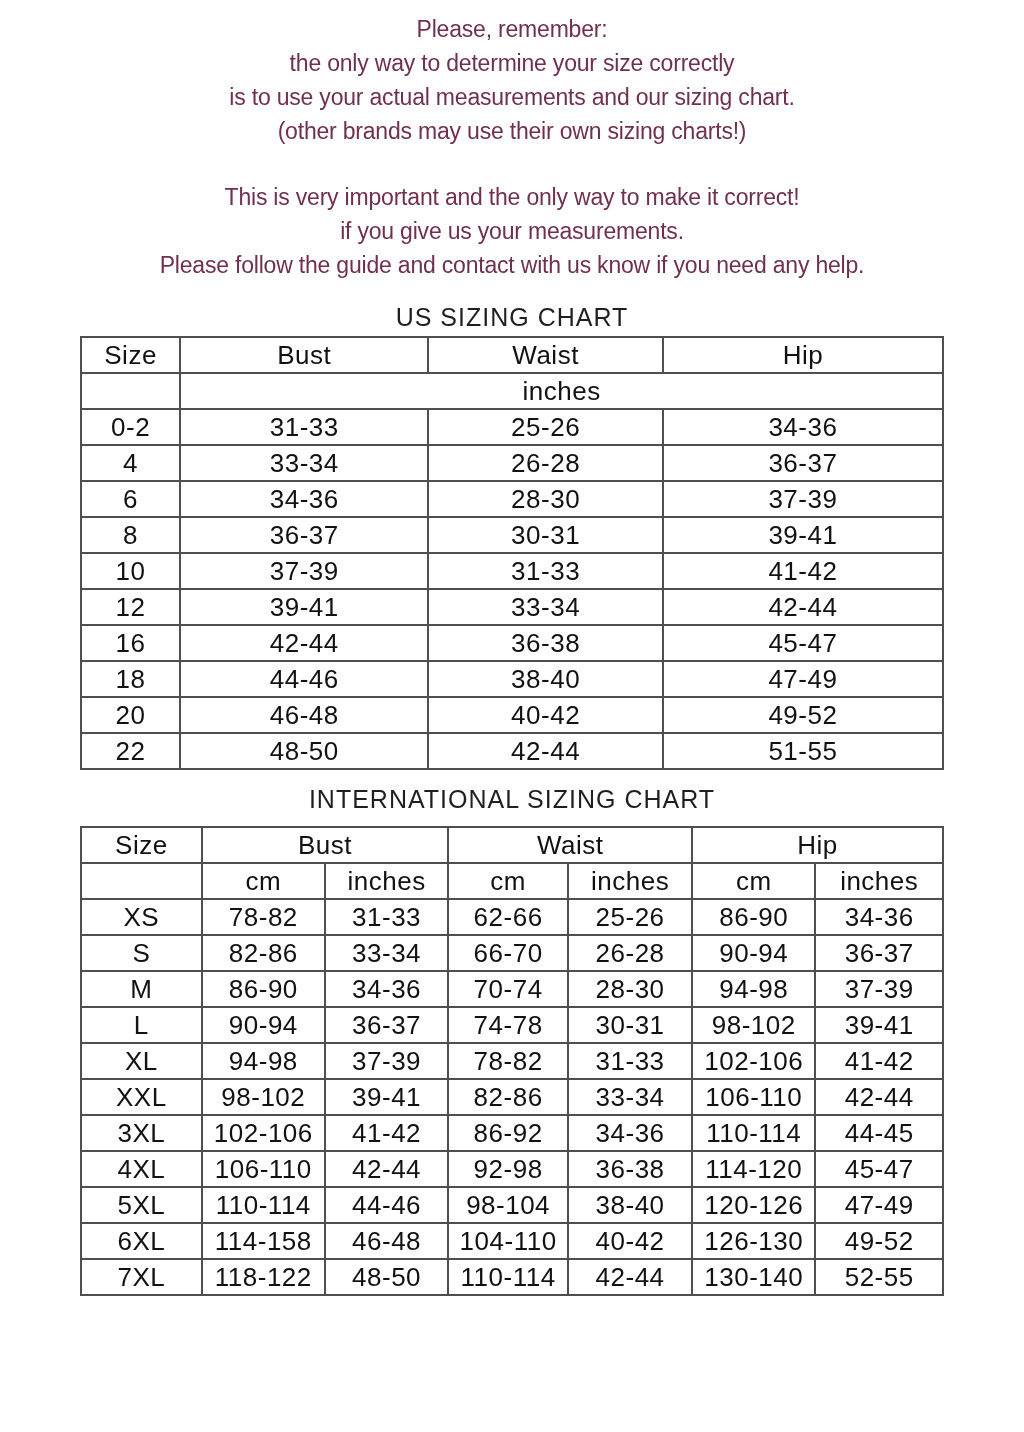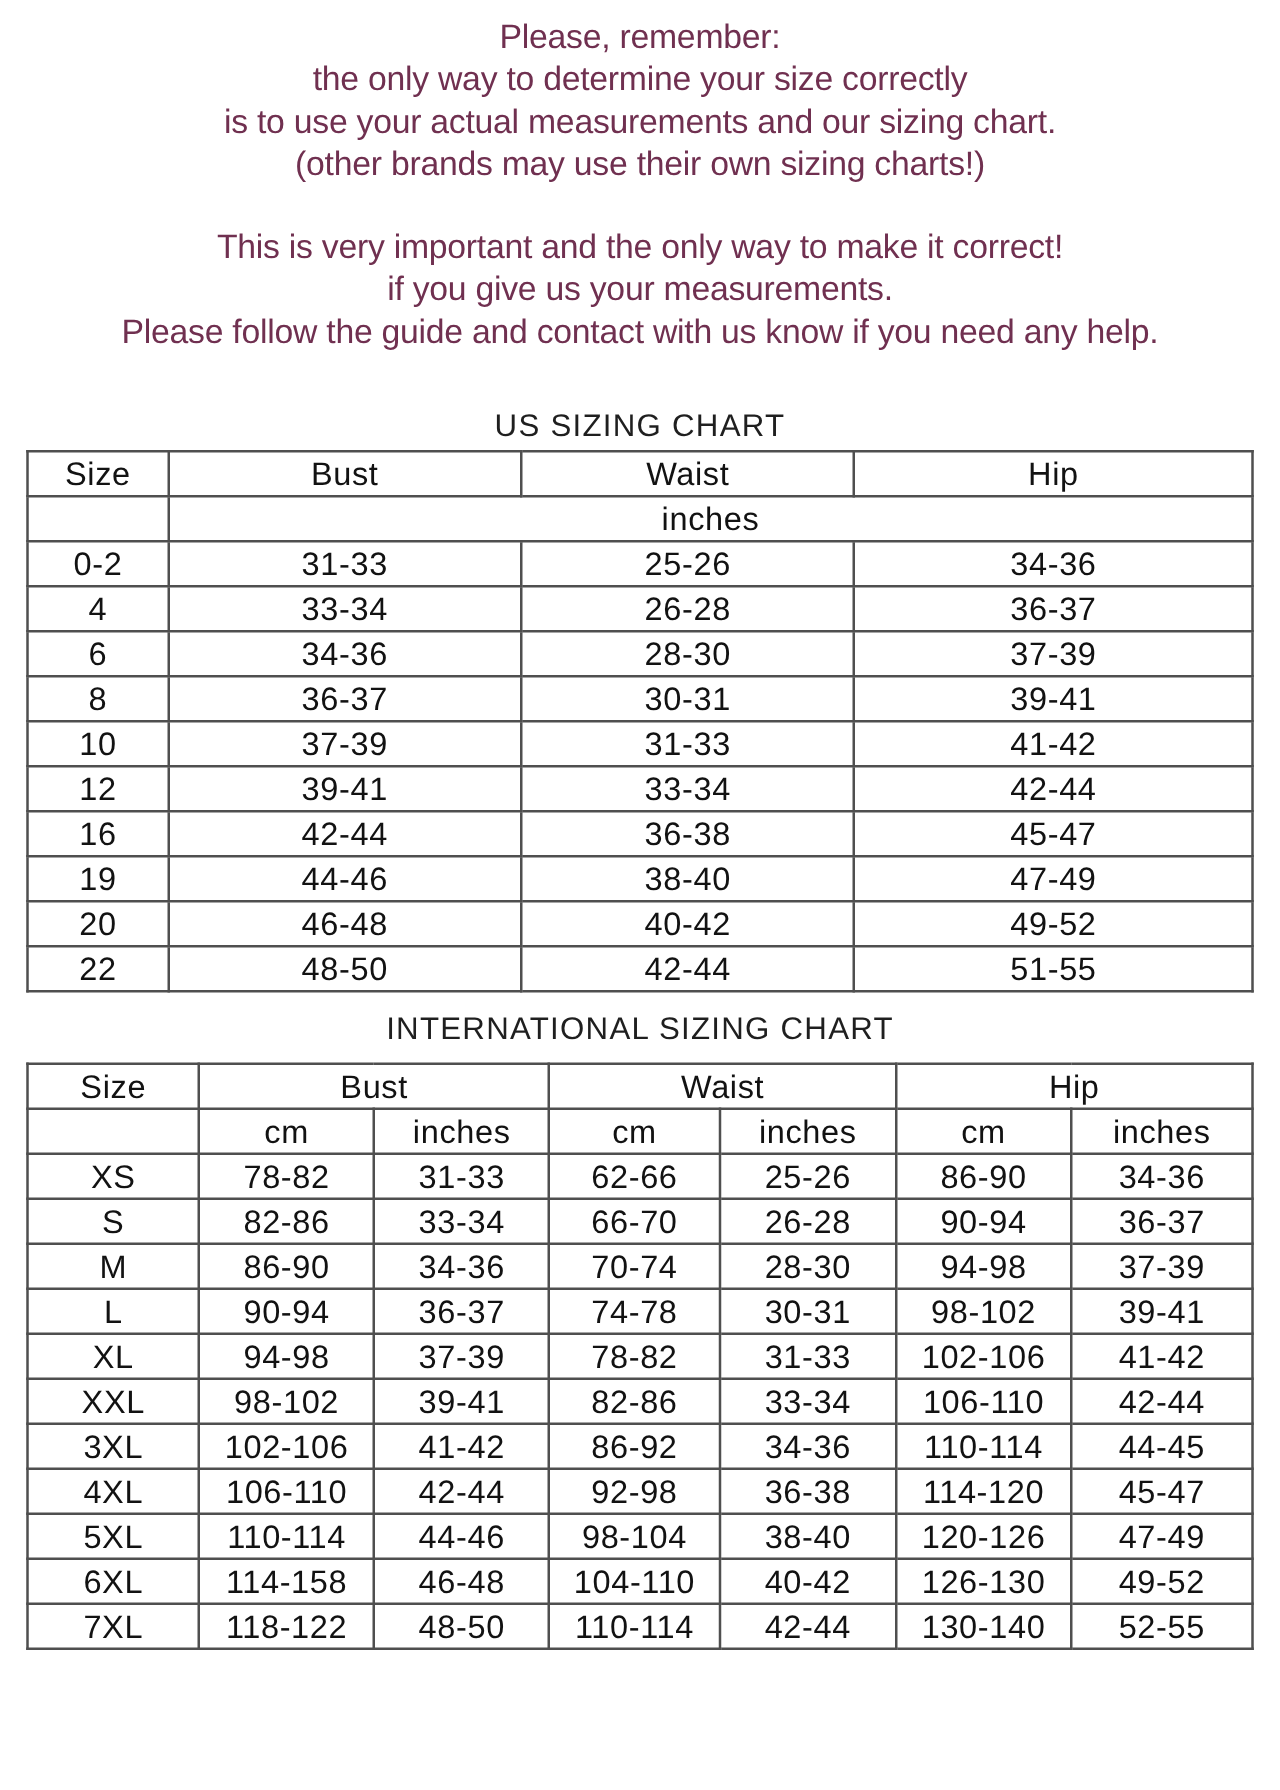--- a/index.html
+++ b/index.html
@@ -15,45 +15,45 @@
     font-family: "Liberation Sans", sans-serif;
   }
   .page {
     width: 1024px;
     padding-top: 12px;
   }
   
   .intro p {
     margin: 0;
     text-align: center;
-    font-size: 27px;
+    font-size: 23px;
     line-height: 34px;
     font-weight: 300;
     letter-spacing: -0.2px;
     color: #703050;
   }
   .block-gap { height: 32px; }
 
   
   .chart-title {
     text-align: center;
     font-size: 25px;
     line-height: 30px;
     color: #1f1f1f;
     letter-spacing: 1px;
     font-weight: 400;
   }
-  .chart-title.us { margin-top: 44px; margin-bottom: 4px; }
+  .chart-title.us { margin-top: 20px; margin-bottom: 4px; }
   .chart-title.intl { margin-top: 14px; margin-bottom: 12px; }
 
   
   table {
     border-collapse: collapse;
     table-layout: fixed;
-    width: 982px;
+    width: 864px;
     margin: 0 auto;
   }
   th, td {
     border: 2px solid #4f4f4f;
     text-align: center;
     vertical-align: middle;
     font-size: 26px;
     font-weight: 400;
     color: #121212;
     height: 36px;
@@ -137,21 +137,21 @@
           <td>33-34</td>
           <td>42-44</td>
         </tr>
         <tr>
           <td>16</td>
           <td>42-44</td>
           <td>36-38</td>
           <td>45-47</td>
         </tr>
         <tr>
-          <td>19</td>
+          <td>18</td>
           <td>44-46</td>
           <td>38-40</td>
           <td>47-49</td>
         </tr>
         <tr>
           <td>20</td>
           <td>46-48</td>
           <td>40-42</td>
           <td>49-52</td>
         </tr>

